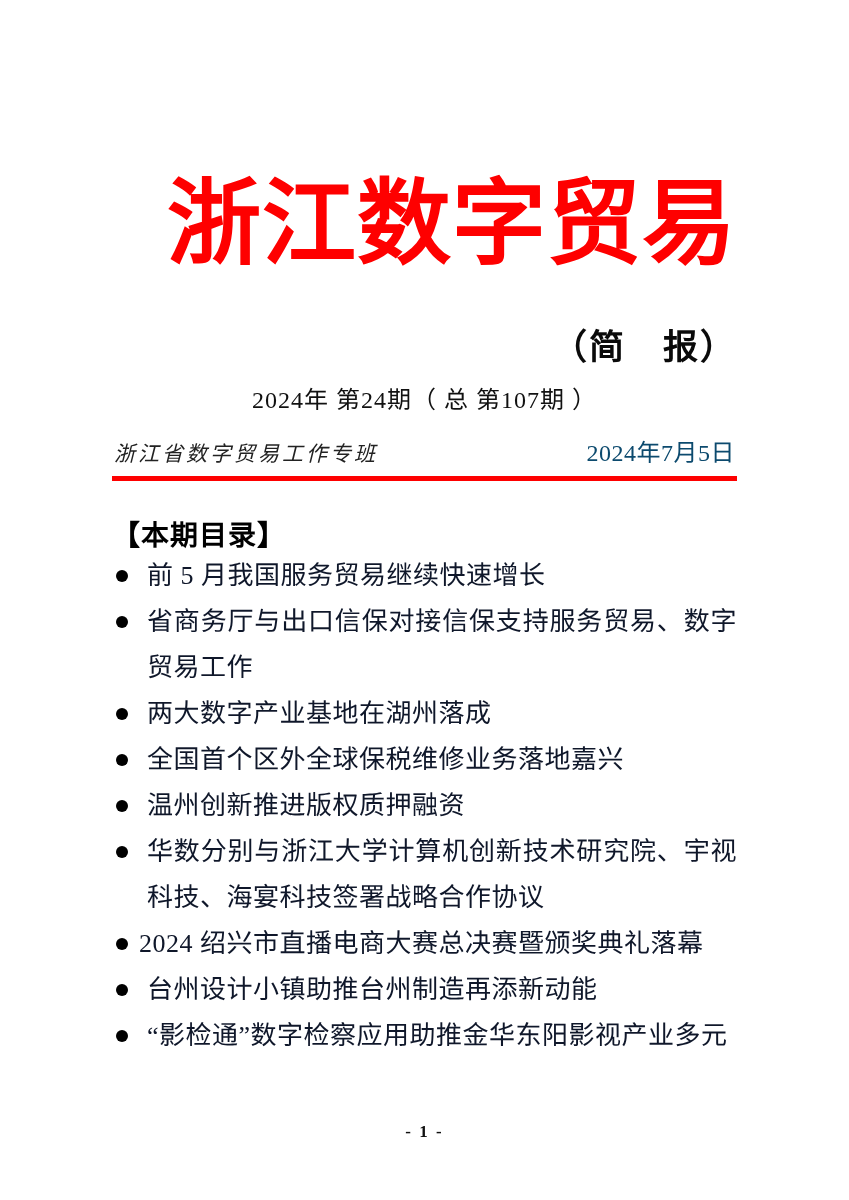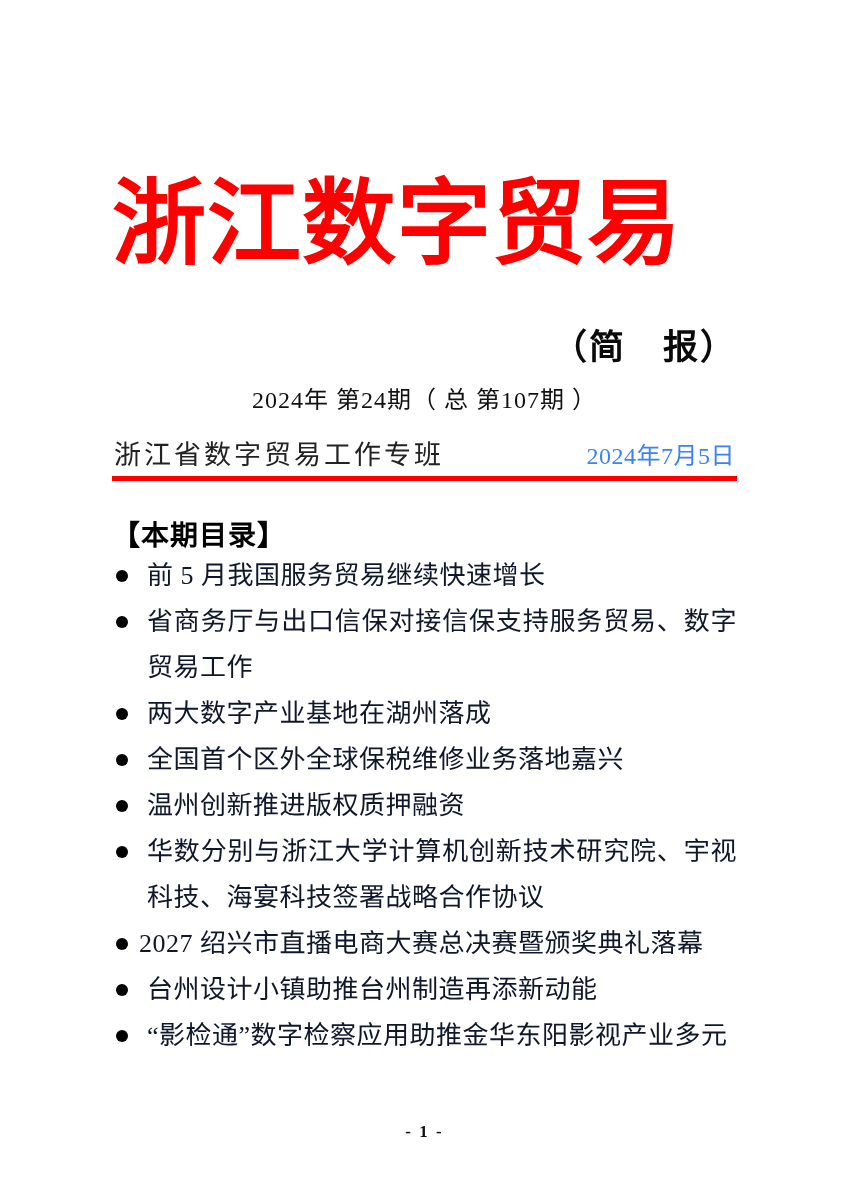--- a/index.html
+++ b/index.html
@@ -17,21 +17,21 @@
     left: 112px;
     top: 0;
     width: 625px;
     height: 100%;
   }
   .doc-title {
     position: absolute;
     top: 168px;
     left: 0;
     width: 100%;
-    text-align: left;
+    text-align: right;
     font-size: 94px;
     font-weight: bold;
     letter-spacing: 1px;
     color: #fe0000;
     line-height: 1.2;
     white-space: nowrap;
   }
   .doc-subtitle {
     position: absolute;
     top: 318px;
@@ -56,28 +56,29 @@
   .masthead {
     position: absolute;
     top: 433px;
     left: 2px;
     right: 2px;
     display: flex;
     justify-content: space-between;
     align-items: baseline;
   }
   .publisher {
-    font-size: 27px;
+    font-size: 21px;
     letter-spacing: 3px;
     color: #222;
+    font-style: italic;
   }
   .issue-date {
     font-size: 24px;
     letter-spacing: 0.5px;
-    color: #3b82f6;
+    color: #0c4a6e;
   }
   .red-rule {
     position: absolute;
     top: 476px;
     left: 0;
     width: 100%;
     height: 5px;
     background: #fe0000;
   }
   .toc-heading {
@@ -173,21 +174,21 @@
       <li class="toc-item">
         <span class="bullet"></span>
         <span class="toc-text">温州创新推进版权质押融资</span>
       </li>
       <li class="toc-item">
         <span class="bullet"></span>
         <span class="toc-text">华数分别与浙江大学计算机创新技术研究院、宇视科技、海宴科技签署战略合作协议</span>
       </li>
       <li class="toc-item tight">
         <span class="bullet"></span>
-        <span class="toc-text">2027 绍兴市直播电商大赛总决赛暨颁奖典礼落幕</span>
+        <span class="toc-text">2024 绍兴市直播电商大赛总决赛暨颁奖典礼落幕</span>
       </li>
       <li class="toc-item">
         <span class="bullet"></span>
         <span class="toc-text">台州设计小镇助推台州制造再添新动能</span>
       </li>
       <li class="toc-item">
         <span class="bullet"></span>
         <span class="toc-text">“影检通”数字检察应用助推金华东阳影视产业多元</span>
       </li>
     </ul>

